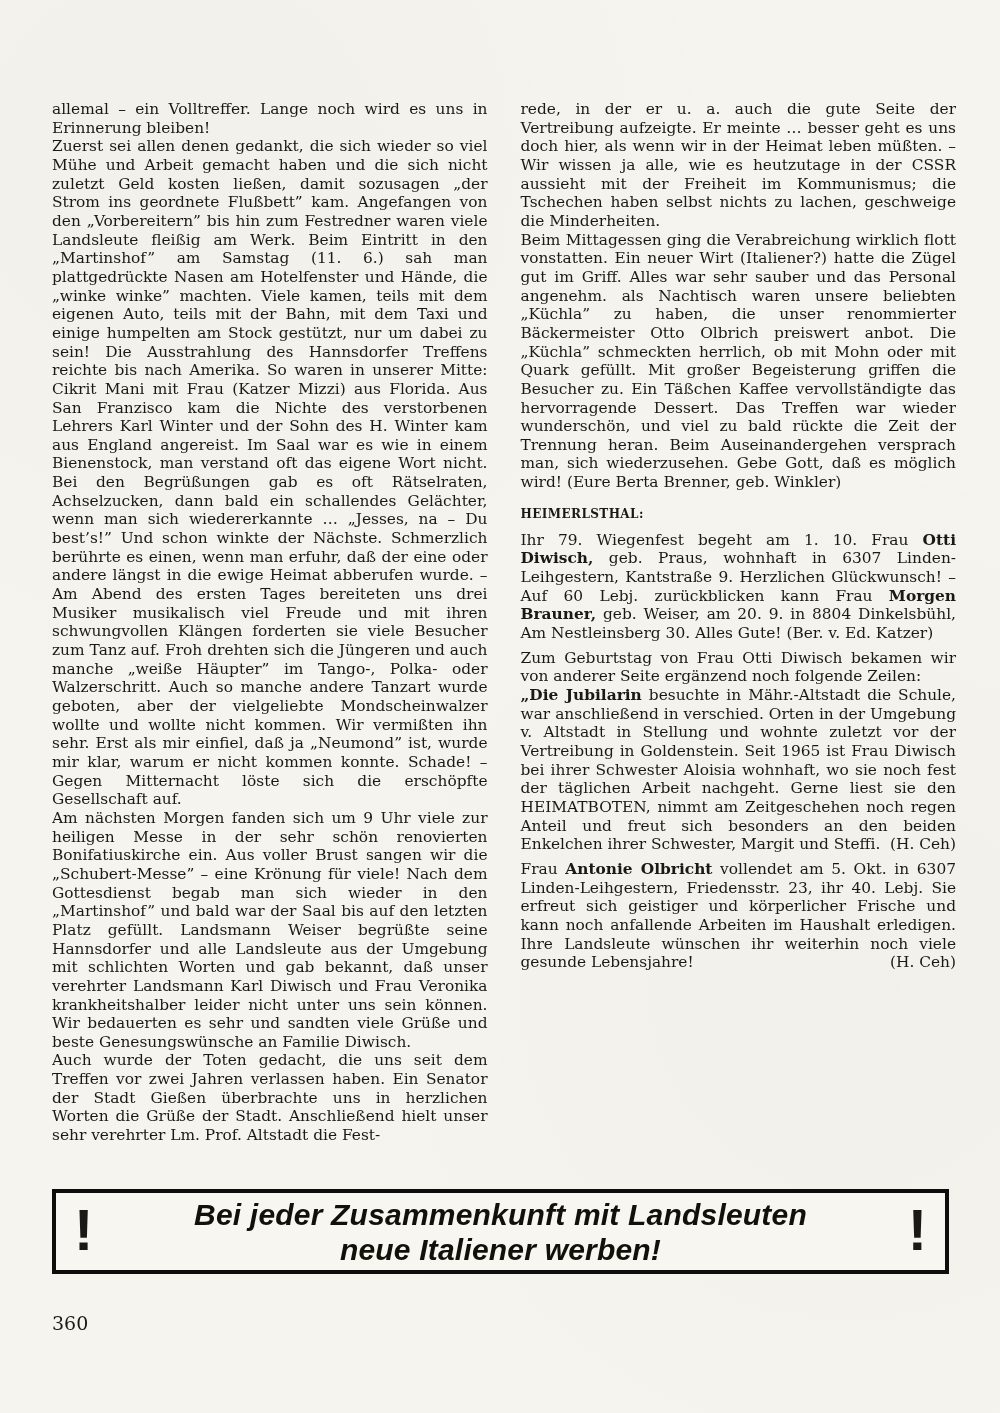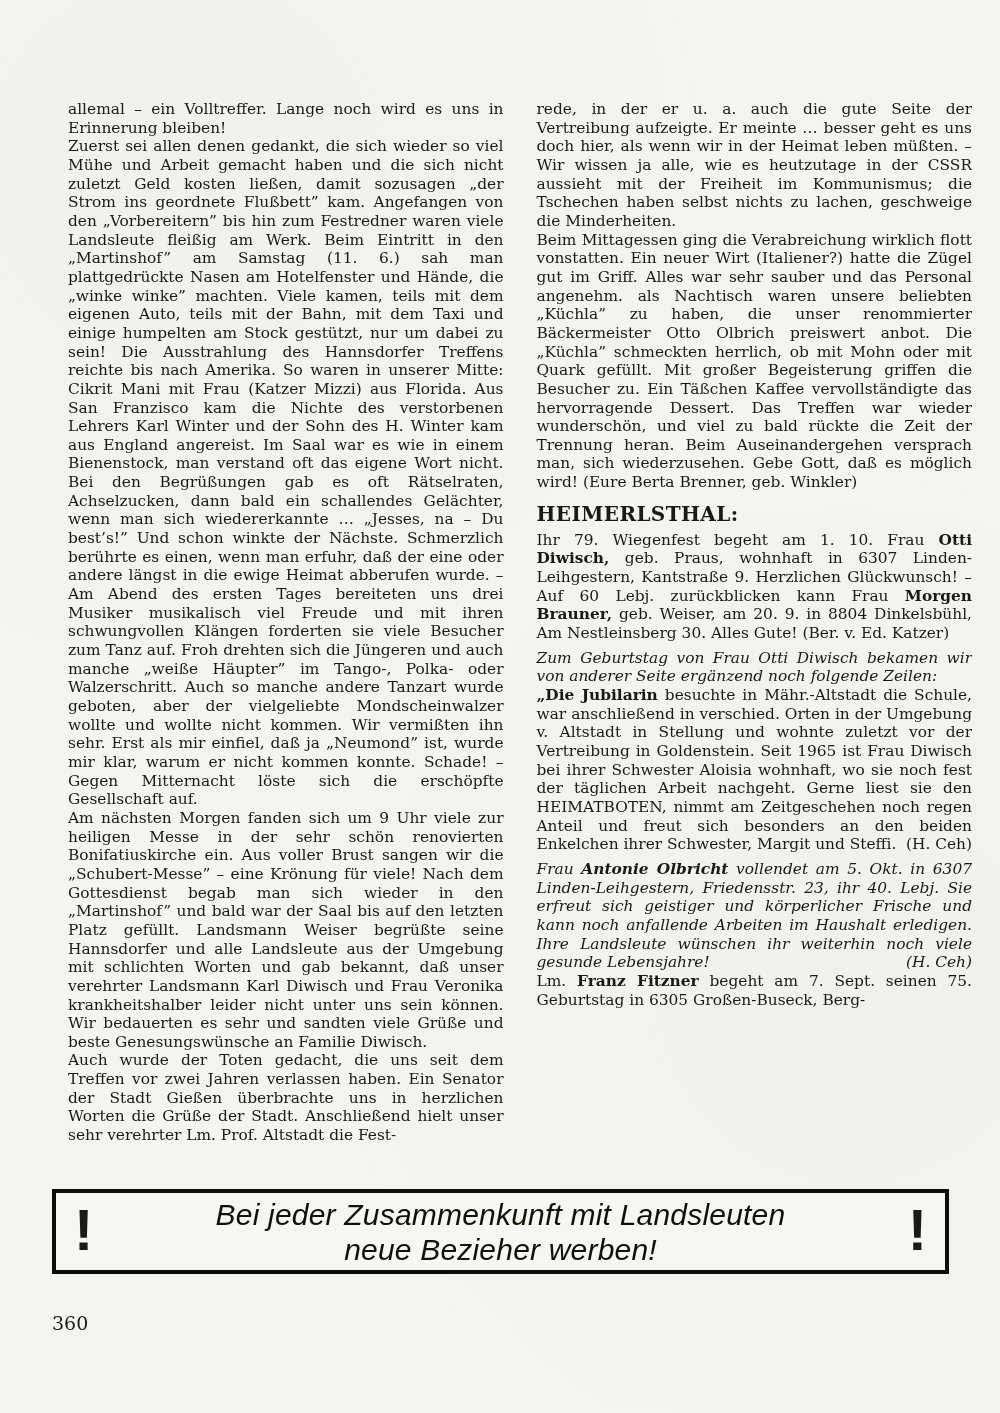--- a/index.html
+++ b/index.html
@@ -13,40 +13,40 @@
     background: #f6f4ee;
     background-image:
       radial-gradient(circle at 18% 12%, rgba(0,0,0,0.015), transparent 40%),
       radial-gradient(circle at 85% 70%, rgba(0,0,0,0.015), transparent 45%);
     color: #1b1915;
     font-family: "DejaVu Serif", "Liberation Serif", serif;
     overflow: hidden;
   }
   .columns {
     position: absolute;
-    left: 68px;
+    left: 52px;
     top: 100px;
     width: 904px;
     height: 1082px;
     display: flex;
     gap: 33px;
     overflow: hidden;
   }
   .col {
     width: 440px;
     font-size: 15.4px;
     line-height: 18.65px;
     text-align: justify;
     hyphens: auto;
     -webkit-hyphens: auto;
   }
   .col p { margin: 0; }
-  .col p.sp { margin-top: 6px; font-style: italic; }
+  .col p.sp { margin-top: 6px; }
   h2.section {
-    font-size: 20px;
+    font-size: 12px;
     line-height: 20px;
     font-weight: bold;
     letter-spacing: 0.4px;
     margin: 12px 0 7px 0;
     text-align: left;
   }
   .b { font-weight: bold; }
   .sig { float: right; }
   .banner {
     position: absolute;
@@ -67,21 +67,21 @@
     line-height: 58px;
     padding-bottom: 4px;
   }
   .bang.left  { margin: 0 10px 0 18px; }
   .bang.right { margin: 0 18px 0 10px; }
   .banner-text {
     flex: 1;
     text-align: center;
     font-family: "Liberation Sans", sans-serif;
     font-style: italic;
-    font-weight: normal;
+    font-weight: bold;
     font-size: 30px;
     line-height: 35px;
     letter-spacing: 0.2px;
     color: #111009;
   }
   .pageno {
     position: absolute;
     left: 52px;
     top: 1312px;
     font-size: 19px;
@@ -101,27 +101,26 @@
   </div>
 
   <div class="col">
     <p><span>rede, in der er u. a. auch die gute Seite der Vertreibung aufzeigte. Er meinte … besser geht es uns doch hier, als wenn wir in der Heimat leben müßten. – Wir wissen ja alle, wie es heutzutage in der CSSR aussieht mit der Freiheit im Kommunismus; die Tschechen haben selbst nichts zu lachen, geschweige die Minderheiten.</span></p>
     <p><span>Beim Mittagessen ging die Verabreichung wirklich flott vonstatten. Ein neuer Wirt (Italiener?) hatte die Zügel gut im Griff. Alles war sehr sauber und das Personal angenehm. als Nachtisch waren unsere beliebten „Küchla” zu haben, die unser renommierter Bäckermeister Otto Olbrich preiswert anbot. Die „Küchla” schmeckten herrlich, ob mit Mohn oder mit Quark gefüllt. Mit großer Begeisterung griffen die Besucher zu. Ein Täßchen Kaffee vervollständigte das hervorragende Dessert. Das Treffen war wieder wunderschön, und viel zu bald rückte die Zeit der Trennung heran. Beim Auseinandergehen versprach man, sich wiederzusehen. Gebe Gott, daß es möglich wird! (Eure Berta Brenner, geb. Winkler)</span></p>
     <h2 class="section">HEIMERLSTHAL:</h2>
     <p><span>Ihr 79. Wiegenfest begeht am 1. 10. Frau </span><span class="b">Otti Diwisch,</span><span> geb. Praus, wohnhaft in 6307 Linden-Leihgestern, Kantstraße 9. Herzlichen Glückwunsch! – Auf 60 Lebj. zurückblicken kann Frau </span><span class="b">Morgen Brauner,</span><span> geb. Weiser, am 20. 9. in 8804 Dinkelsbühl, Am Nestleinsberg 30. Alles Gute! (Ber. v. Ed. Katzer)</span></p>
     <p class="sp"><span>Zum Geburtstag von Frau Otti Diwisch bekamen wir von anderer Seite ergänzend noch folgende Zeilen:</span></p>
     <p><span class="b">„Die Jubilarin</span><span> besuchte in Mähr.-Altstadt die Schule, war anschließend in verschied. Orten in der Umgebung v. Altstadt in Stellung und wohnte zuletzt vor der Vertreibung in Goldenstein. Seit 1965 ist Frau Diwisch bei ihrer Schwester Aloisia wohnhaft, wo sie noch fest der täglichen Arbeit nachgeht. Gerne liest sie den HEIMATBOTEN, nimmt am Zeitgeschehen noch regen Anteil und freut sich besonders an den beiden Enkelchen ihrer Schwester, Margit und Steffi. </span><span class="sig">(H. Ceh)</span></p>
     <p class="sp"><span>Frau </span><span class="b">Antonie Olbricht</span><span> vollendet am 5. Okt. in 6307 Linden-Leihgestern, Friedensstr. 23, ihr 40. Lebj. Sie erfreut sich geistiger und körperlicher Frische und kann noch anfallende Arbeiten im Haushalt erledigen. Ihre Landsleute wünschen ihr weiterhin noch viele gesunde Lebensjahre! </span><span class="sig">(H. Ceh)</span></p>
-    <p><span>Lm. </span><span class="b">Franz Fitzner</span><span> begeht am 7. Sept. seinen 75. Geburtstag in 6305 Großen-Buseck, Berg-</span></p>
   </div>
 
 </div>
 
 <div class="banner">
   <span class="bang left">!</span>
   <div class="banner-text">
     <div>Bei jeder Zusammenkunft mit Landsleuten</div>
-    <div>neue Bezieher werben!</div>
+    <div>neue Italiener werben!</div>
   </div>
   <span class="bang right">!</span>
 </div>
 
 <div class="pageno">360</div>
 
 </body></html>

